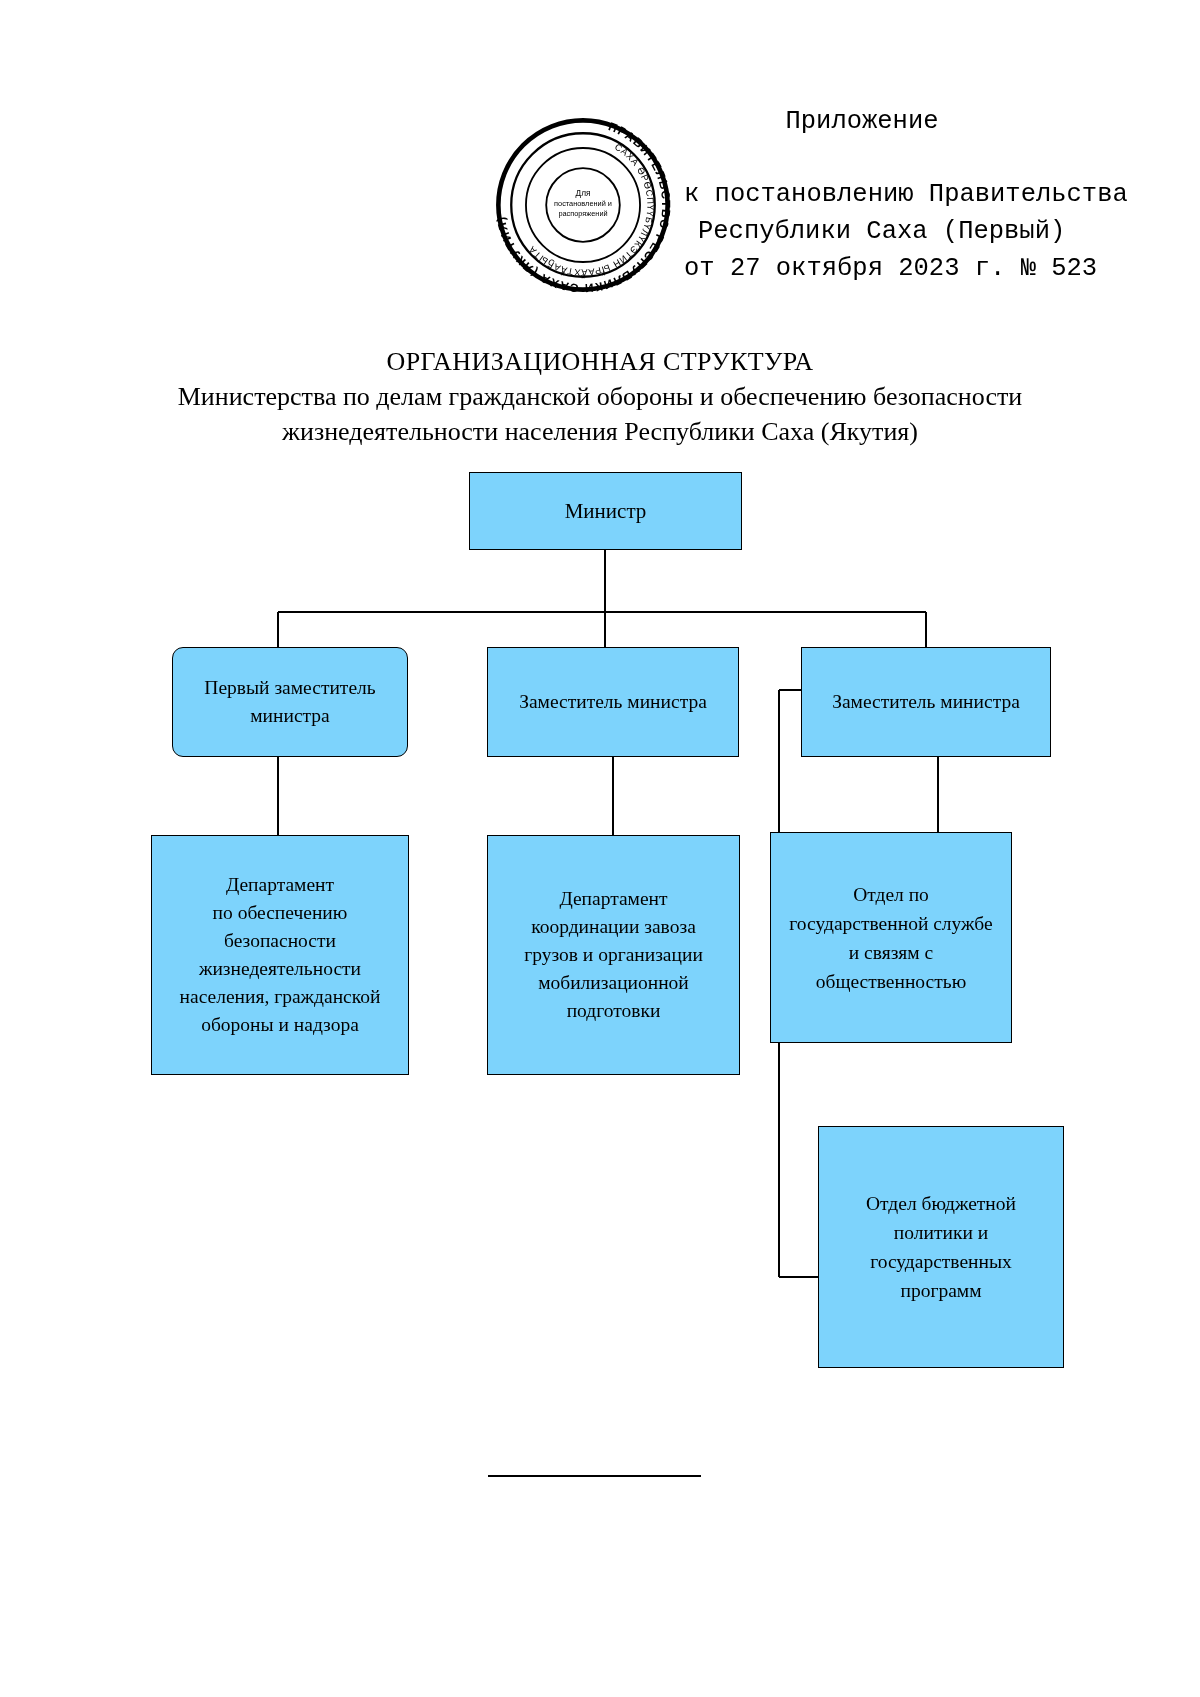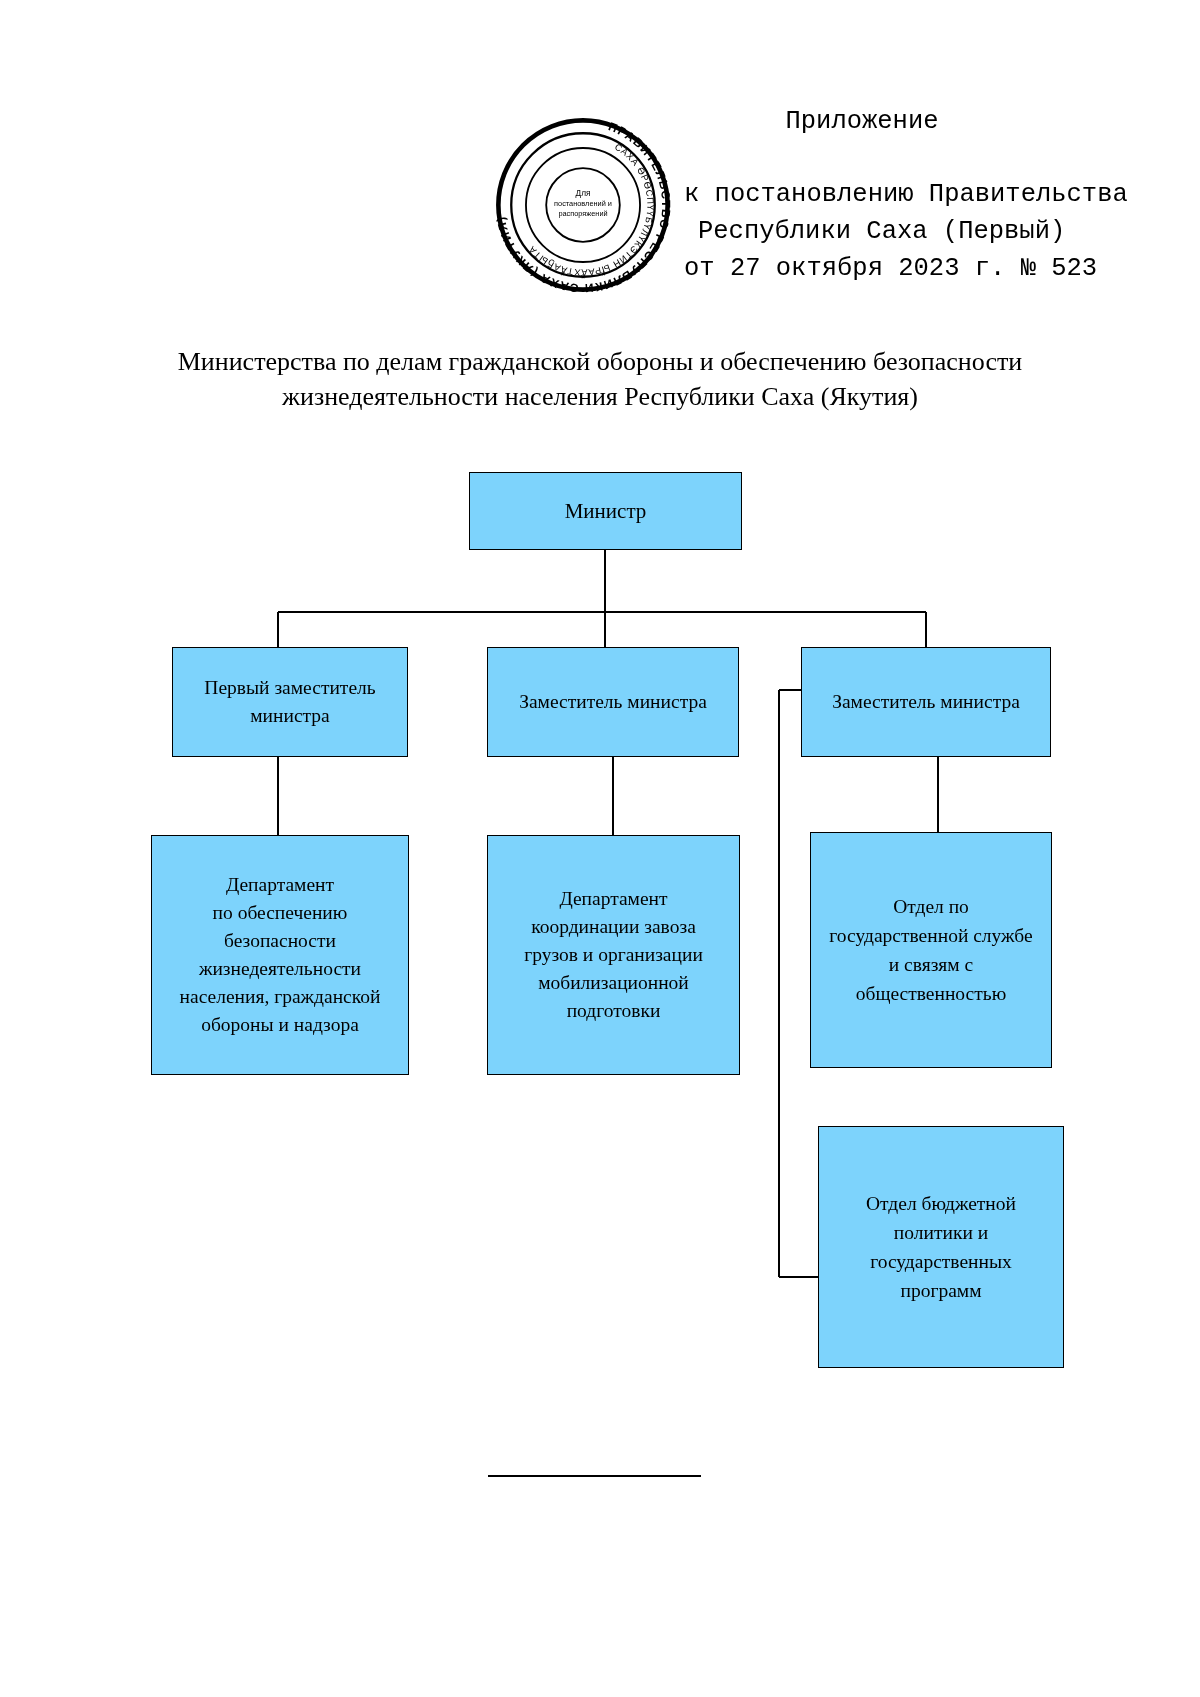--- a/index.html
+++ b/index.html
@@ -93,27 +93,27 @@
     align-items: center;
     justify-content: center;
     text-align: center;
     font-size: 19.5px;
     line-height: 28px;
     padding: 4px 8px;
   }
   .node .node-text { display: block; white-space: pre-line; }
 
   .node.minister   { left: 469px; top: 472px;  width: 273px; height: 78px; font-size: 21px; }
-  .node.deputy1    { left: 172px; top: 647px;  width: 236px; height: 110px; }
+  .node.deputy1    { left: 172px; top: 647px;  width: 236px; height: 110px; border-radius: 11px; }
   .node.deputy2    { left: 487px; top: 647px;  width: 252px; height: 110px; }
   .node.deputy3    { left: 801px; top: 647px;  width: 250px; height: 110px; }
 
   .node.dep1       { left: 151px; top: 835px;  width: 258px; height: 240px; }
   .node.dep2       { left: 487px; top: 835px;  width: 253px; height: 240px; }
-  .node.dep3       { left: 810px; top: 832px;  width: 242px; height: 236px; }
+  .node.dep3       { left: 770px; top: 832px;  width: 242px; height: 211px; }
   .node.dep4       { left: 818px; top: 1126px; width: 246px; height: 242px; }
 
   .node.dep3 .node-text,
   .node.dep4 .node-text { line-height: 29px; }
 
   
   .footer-rule {
     position: absolute;
     left: 488px;
     top: 1475px;
@@ -151,20 +151,21 @@
     </text>
     <text x="100" y="90" text-anchor="middle" font-family="'Liberation Sans', sans-serif" font-size="9" fill="#000">Для</text>
     <text x="100" y="101" text-anchor="middle" font-family="'Liberation Sans', sans-serif" font-size="8" fill="#000">постановлений и</text>
     <text x="100" y="112" text-anchor="middle" font-family="'Liberation Sans', sans-serif" font-size="8" fill="#000">распоряжений</text>
     <text x="78" y="182" text-anchor="middle" font-family="'Liberation Sans', sans-serif" font-size="13" fill="#000">*</text>
     <text x="100" y="185" text-anchor="middle" font-family="'Liberation Sans', sans-serif" font-size="13" fill="#000">*</text>
     <text x="122" y="182" text-anchor="middle" font-family="'Liberation Sans', sans-serif" font-size="13" fill="#000">*</text>
   </svg>
 
   <div class="title-block">
+    <span class="t-main">ОРГАНИЗАЦИОННАЯ СТРУКТУРА</span>
     <span class="t-sub">Министерства по делам гражданской обороны и обеспечению безопасности</span>
     <span class="t-sub">жизнедеятельности населения Республики Саха (Якутия)</span>
   </div>
 
   <svg class="chart" viewBox="0 0 1200 1697">
     <g stroke="#000" stroke-width="1.6" fill="none" shape-rendering="crispEdges">
 
       <line x1="605" y1="550" x2="605" y2="612"></line>
 
       <line x1="278" y1="612" x2="926" y2="612"></line>

